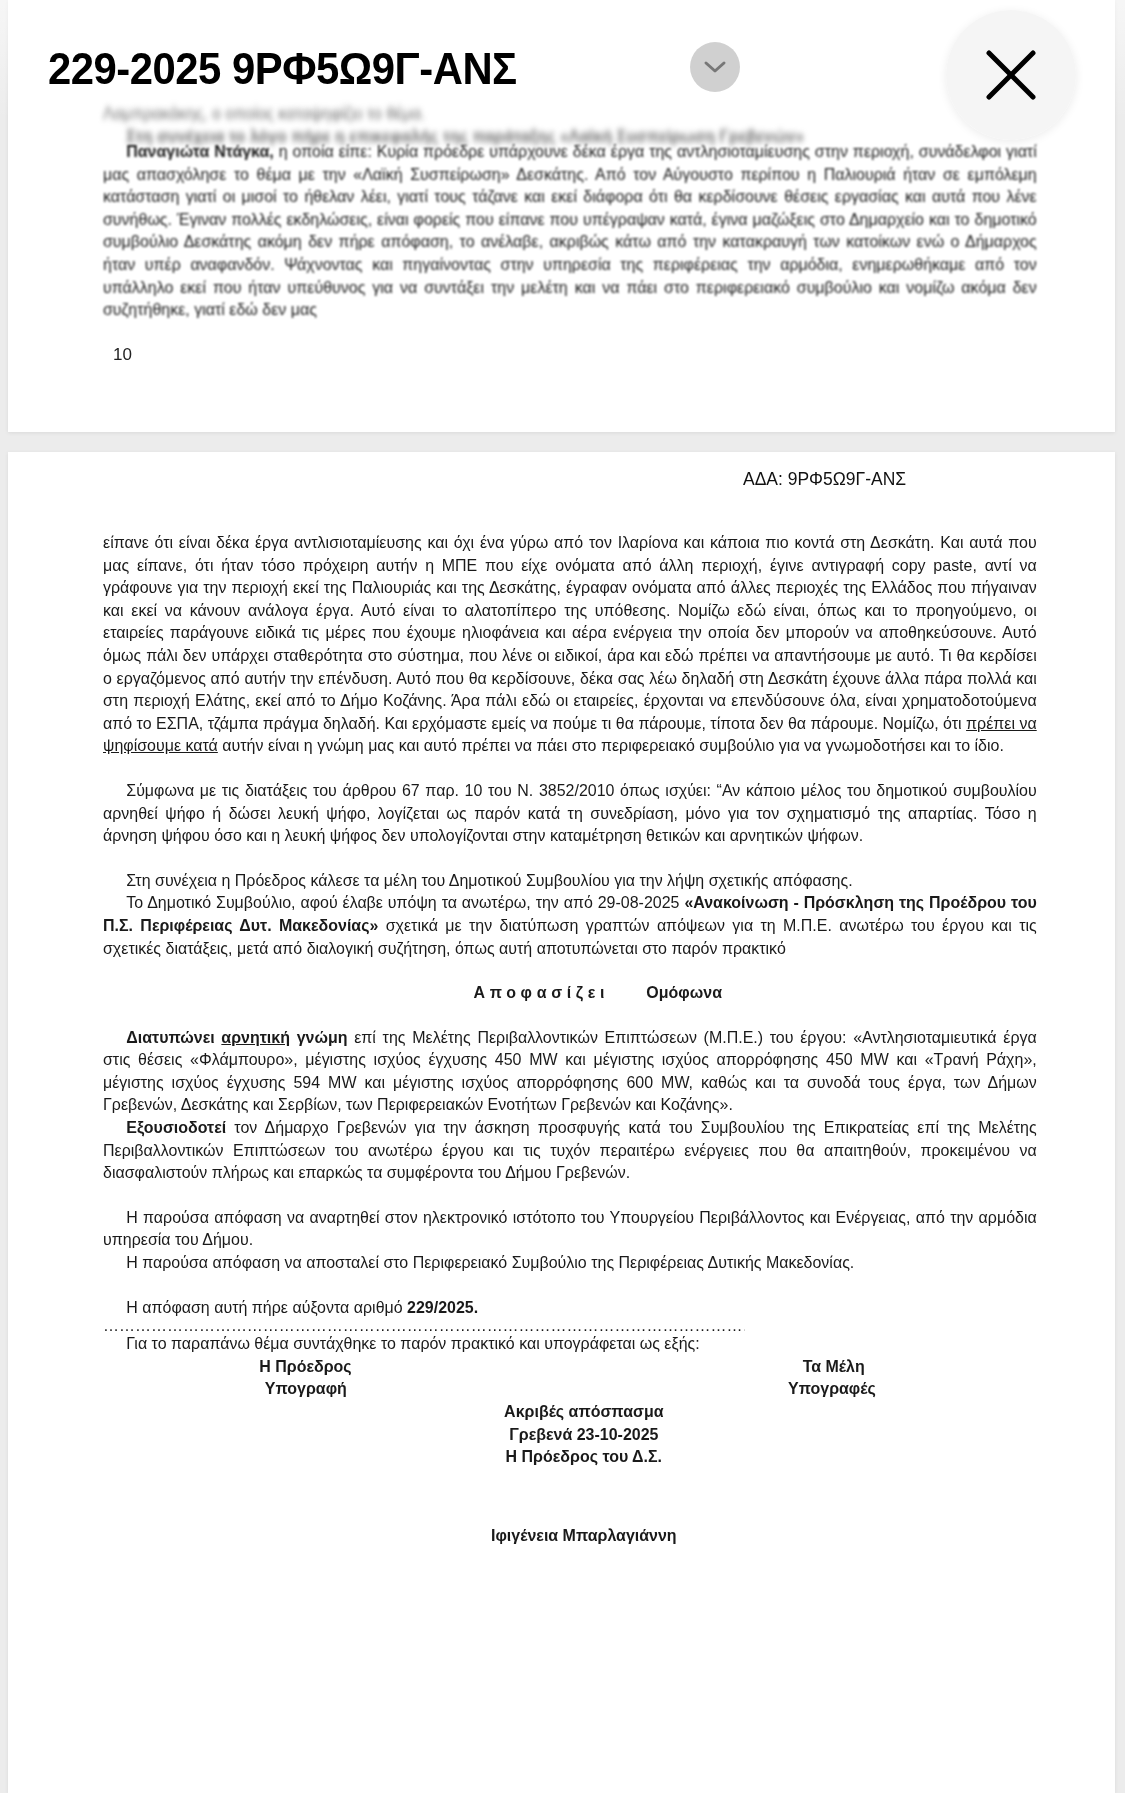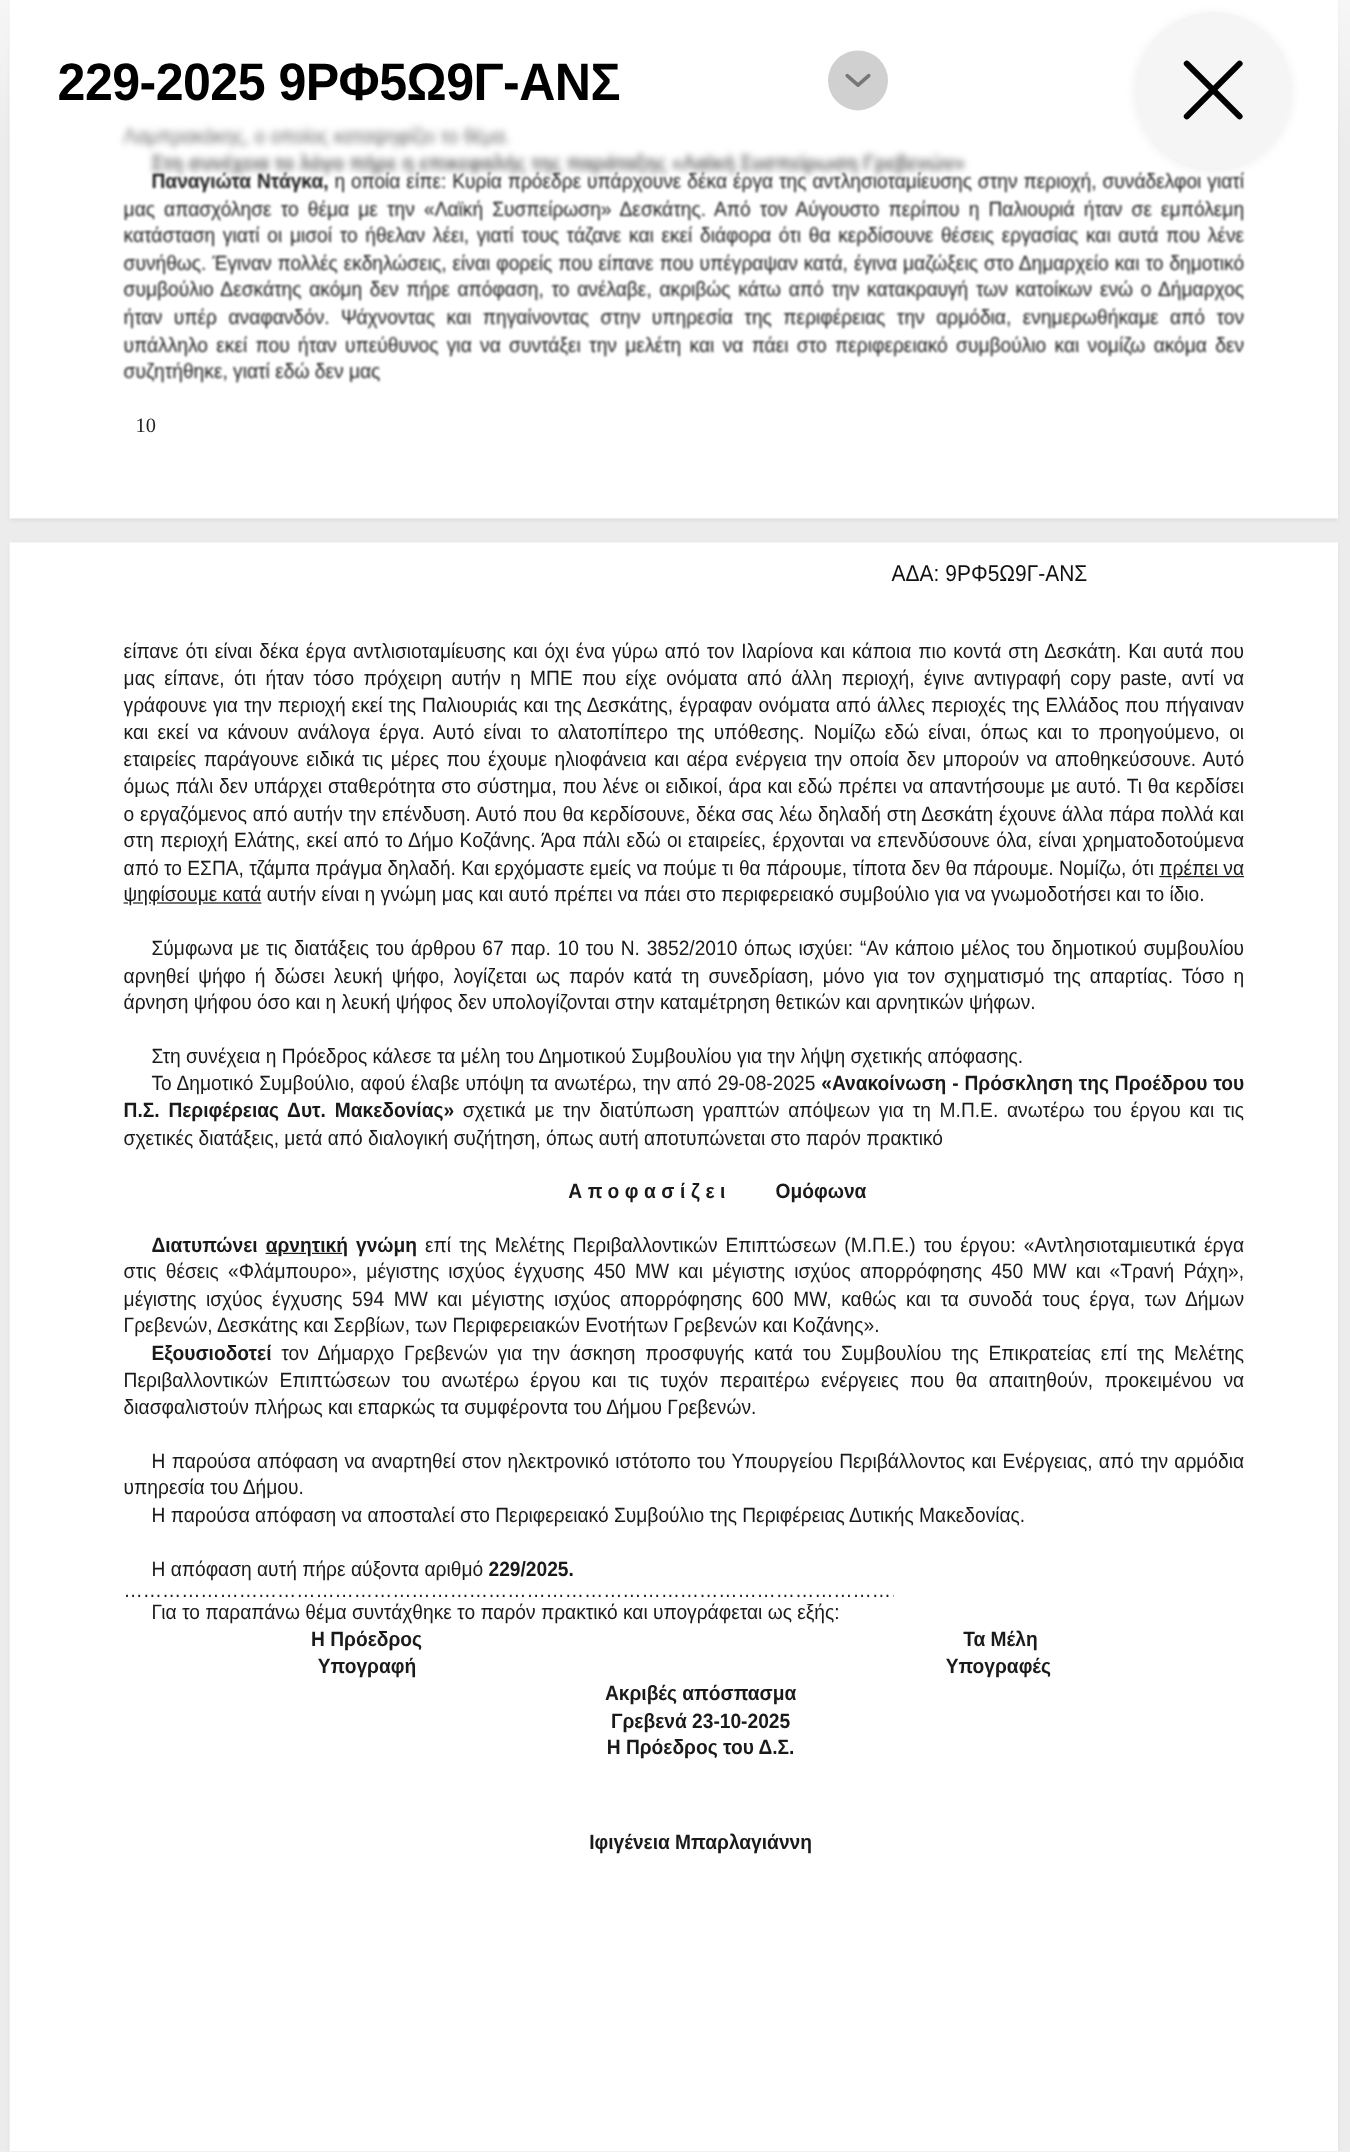--- a/index.html
+++ b/index.html
@@ -20,21 +20,21 @@
     width: 1004px; color: #1a1a1a;
   }
   .blur-top { filter: blur(3px); color: #666; }
   .blur-mid { filter: blur(0.9px); }
   .p { text-indent: 25px; }
   .bold { font-weight: bold; }
   .u { text-decoration: underline; }
 
   #p1-top { top: 8px; }
   #p1-body { top: 140px; }
-  #p1-pagenum { position: absolute; left: 113px; top: 345px; font-family: Liberation Serif, serif; font-size: 17px; color: #222; }
+  #p1-pagenum { position: absolute; left: 113px; top: 345px; font-family: Liberation Sans, sans-serif; font-size: 17px; color: #222; }
 
   #ada { position: absolute; left: 743px; top: 468px; font-size: 19px; transform: scaleX(0.92); transform-origin: left top; }
 
   #p2-body { top: 531px; }
   .gap { height: 22px; }
   .decision { text-align: center; font-weight: bold; letter-spacing: 0; margin-left: 60px; }
   .decision .spaced { letter-spacing: 5px; margin-right: 40px; }
   .sig-row { display: flex; justify-content: space-between; font-weight: bold; padding-left: 168px; padding-right: 185px; text-indent: 0; text-align: left; }
   .sig-row span { display: inline-block; text-align: center; }
   .sig-center { text-align: center; font-weight: bold; text-indent: 0; margin-left: 30px; }

